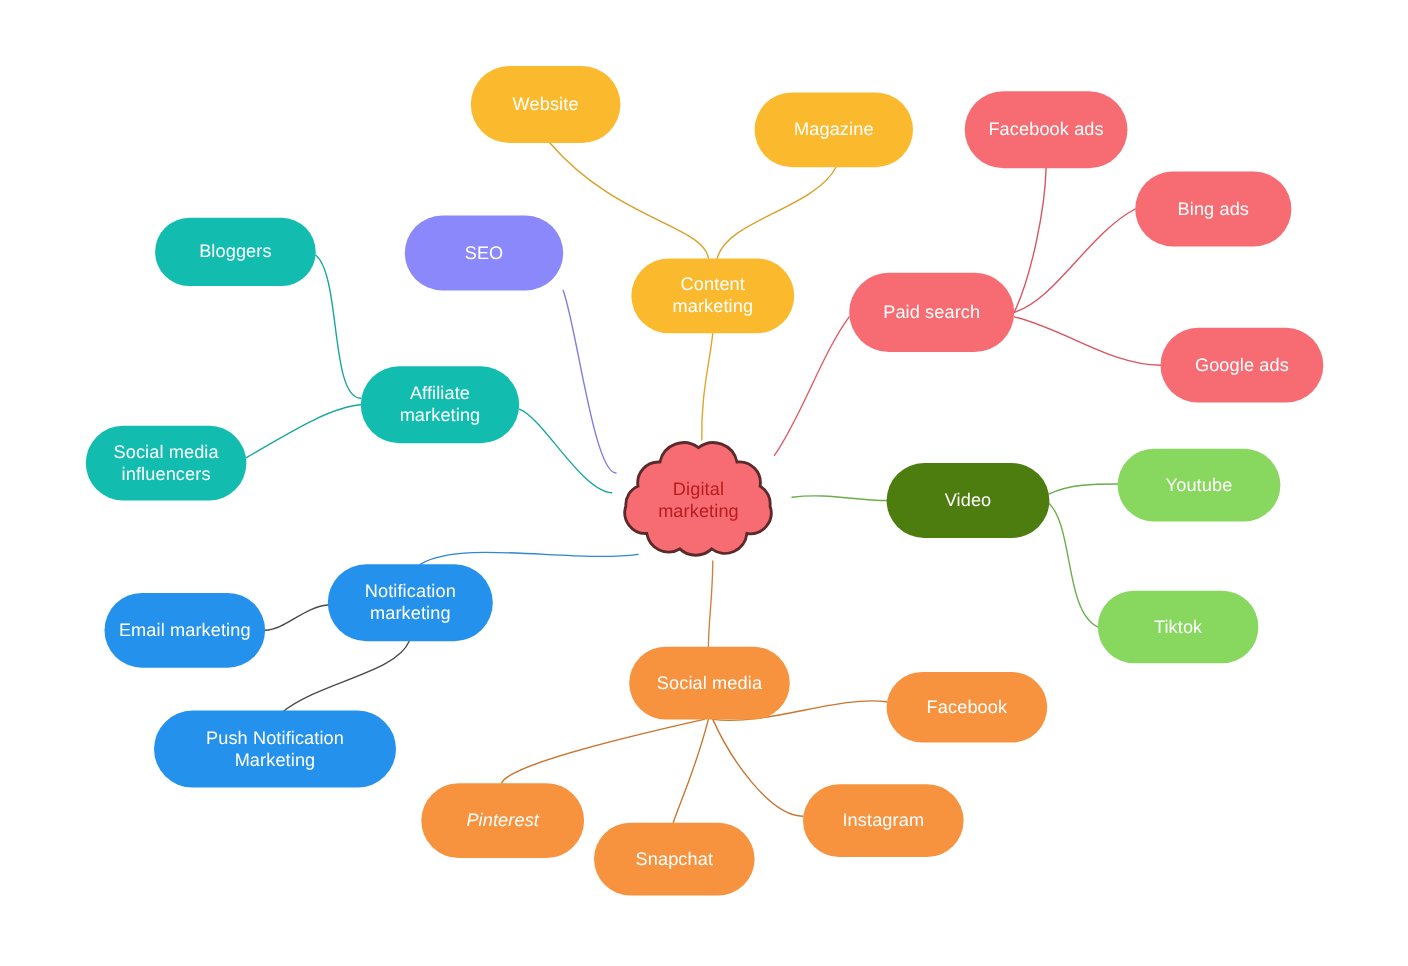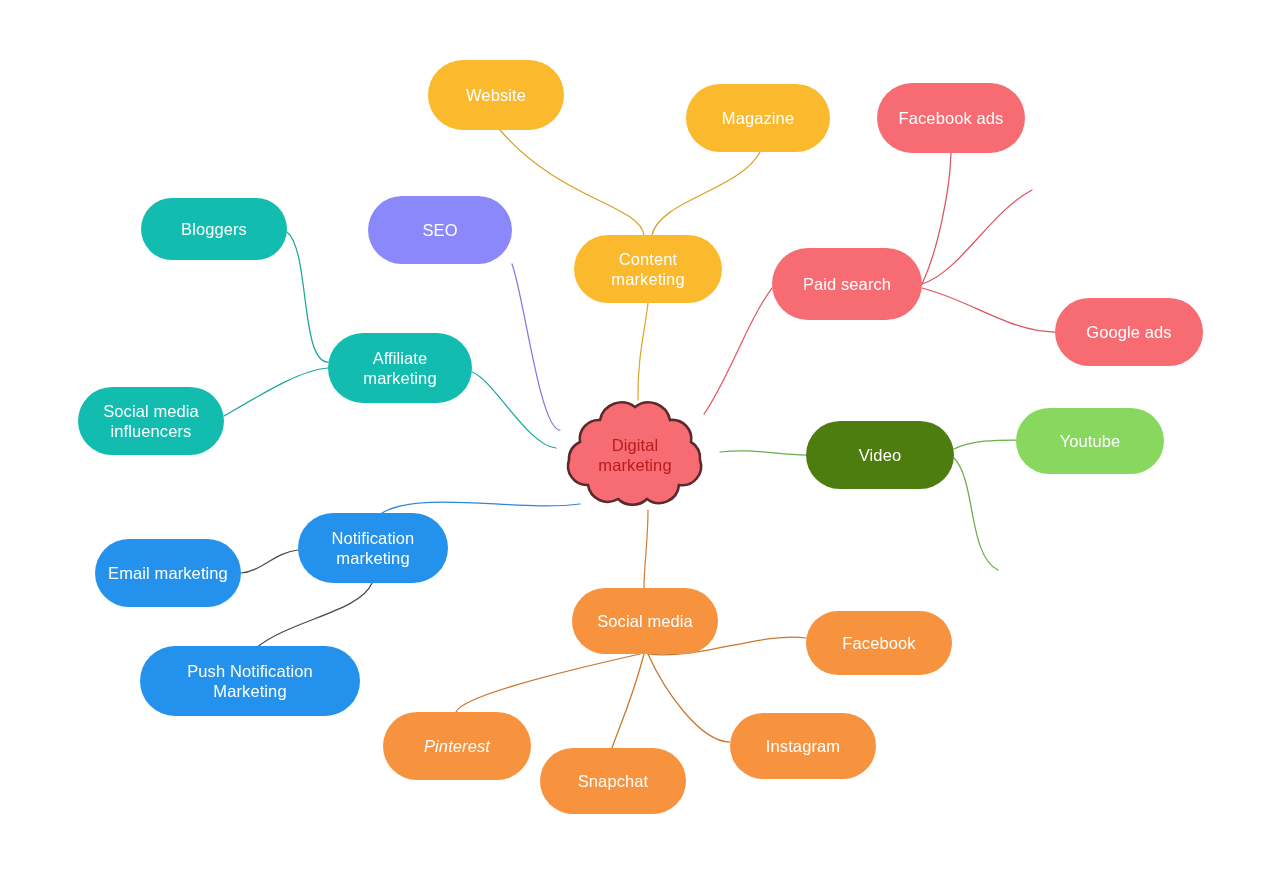--- a/index.html
+++ b/index.html
@@ -114,30 +114,32 @@
     </svg>
     <span class="center-label">Digital
 marketing</span>
   </div>
 
 <div class="node sz-16" style="left: 686px; top: 84px; width: 144px; height: 68px; background: rgb(251, 185, 46);"><span>Magazine</span></div>
     <div class="node sz-16" style="left: 428px; top: 60px; width: 136px; height: 70px; background: rgb(251, 185, 46);"><span>Website</span></div>
     <div class="node sz-16" style="left: 574px; top: 235px; width: 148px; height: 68px; background: rgb(251, 185, 46);"><span>Content
 marketing</span></div>
     <div class="node sz-16" style="left: 877px; top: 83px; width: 148px; height: 70px; background: rgb(247, 108, 114);"><span>Facebook ads</span></div>
+    <div class="node sz-16" style="left: 1032px; top: 156px; width: 142px; height: 68px; background: rgb(247, 108, 114);"><span>Bing ads</span></div>
     <div class="node sz-16" style="left: 772px; top: 248px; width: 150px; height: 72px; background: rgb(247, 108, 114);"><span>Paid search</span></div>
     <div class="node sz-16" style="left: 1055px; top: 298px; width: 148px; height: 68px; background: rgb(247, 108, 114);"><span>Google ads</span></div>
     <div class="node sz-16" style="left: 141px; top: 198px; width: 146px; height: 62px; background: rgb(18, 189, 176);"><span>Bloggers</span></div>
     <div class="node sz-16" style="left: 368px; top: 196px; width: 144px; height: 68px; background: rgb(138, 136, 250);"><span>SEO</span></div>
     <div class="node sz-16" style="left: 328px; top: 333px; width: 144px; height: 70px; background: rgb(18, 189, 176);"><span>Affiliate
 marketing</span></div>
     <div class="node sz-16" style="left: 78px; top: 387px; width: 146px; height: 68px; background: rgb(18, 189, 176);"><span>Social media
 influencers</span></div>
     <div class="node sz-16" style="left: 806px; top: 421px; width: 148px; height: 68px; background: #4d7c0f;"><span>Video</span></div>
     <div class="node sz-16" style="left: 1016px; top: 408px; width: 148px; height: 66px; background: rgb(136, 215, 95);"><span>Youtube</span></div>
+    <div class="node sz-16" style="left: 998px; top: 537px; width: 146px; height: 66px; background: rgb(136, 215, 95);"><span>Tiktok</span></div>
     <div class="node sz-16" style="left: 298px; top: 513px; width: 150px; height: 70px; background: rgb(36, 145, 236);"><span>Notification
 marketing</span></div>
     <div class="node sz-16" style="left: 95px; top: 539px; width: 146px; height: 68px; background: rgb(36, 145, 236);"><span>Email marketing</span></div>
     <div class="node sz-16" style="left: 140px; top: 646px; width: 220px; height: 70px; background: rgb(36, 145, 236); justify-content: center;"><span>Push Notification
 Marketing</span></div>
     <div class="node sz-16" style="left: 572px; top: 588px; width: 146px; height: 66px; background: rgb(247, 147, 62);"><span>Social media</span></div>
     <div class="node sz-16" style="left: 806px; top: 611px; width: 146px; height: 64px; background: rgb(247, 147, 62);"><span>Facebook</span></div>
     <div class="node sz-16" style="left: 383px; top: 712px; width: 148px; height: 68px; background: rgb(247, 147, 62); font-style: italic;"><span>Pinterest</span></div>
     <div class="node sz-16" style="left: 730px; top: 713px; width: 146px; height: 66px; background: rgb(247, 147, 62);"><span>Instagram</span></div>
     <div class="node sz-16" style="left: 540px; top: 748px; width: 146px; height: 66px; background: rgb(247, 147, 62);"><span>Snapchat</span></div>

